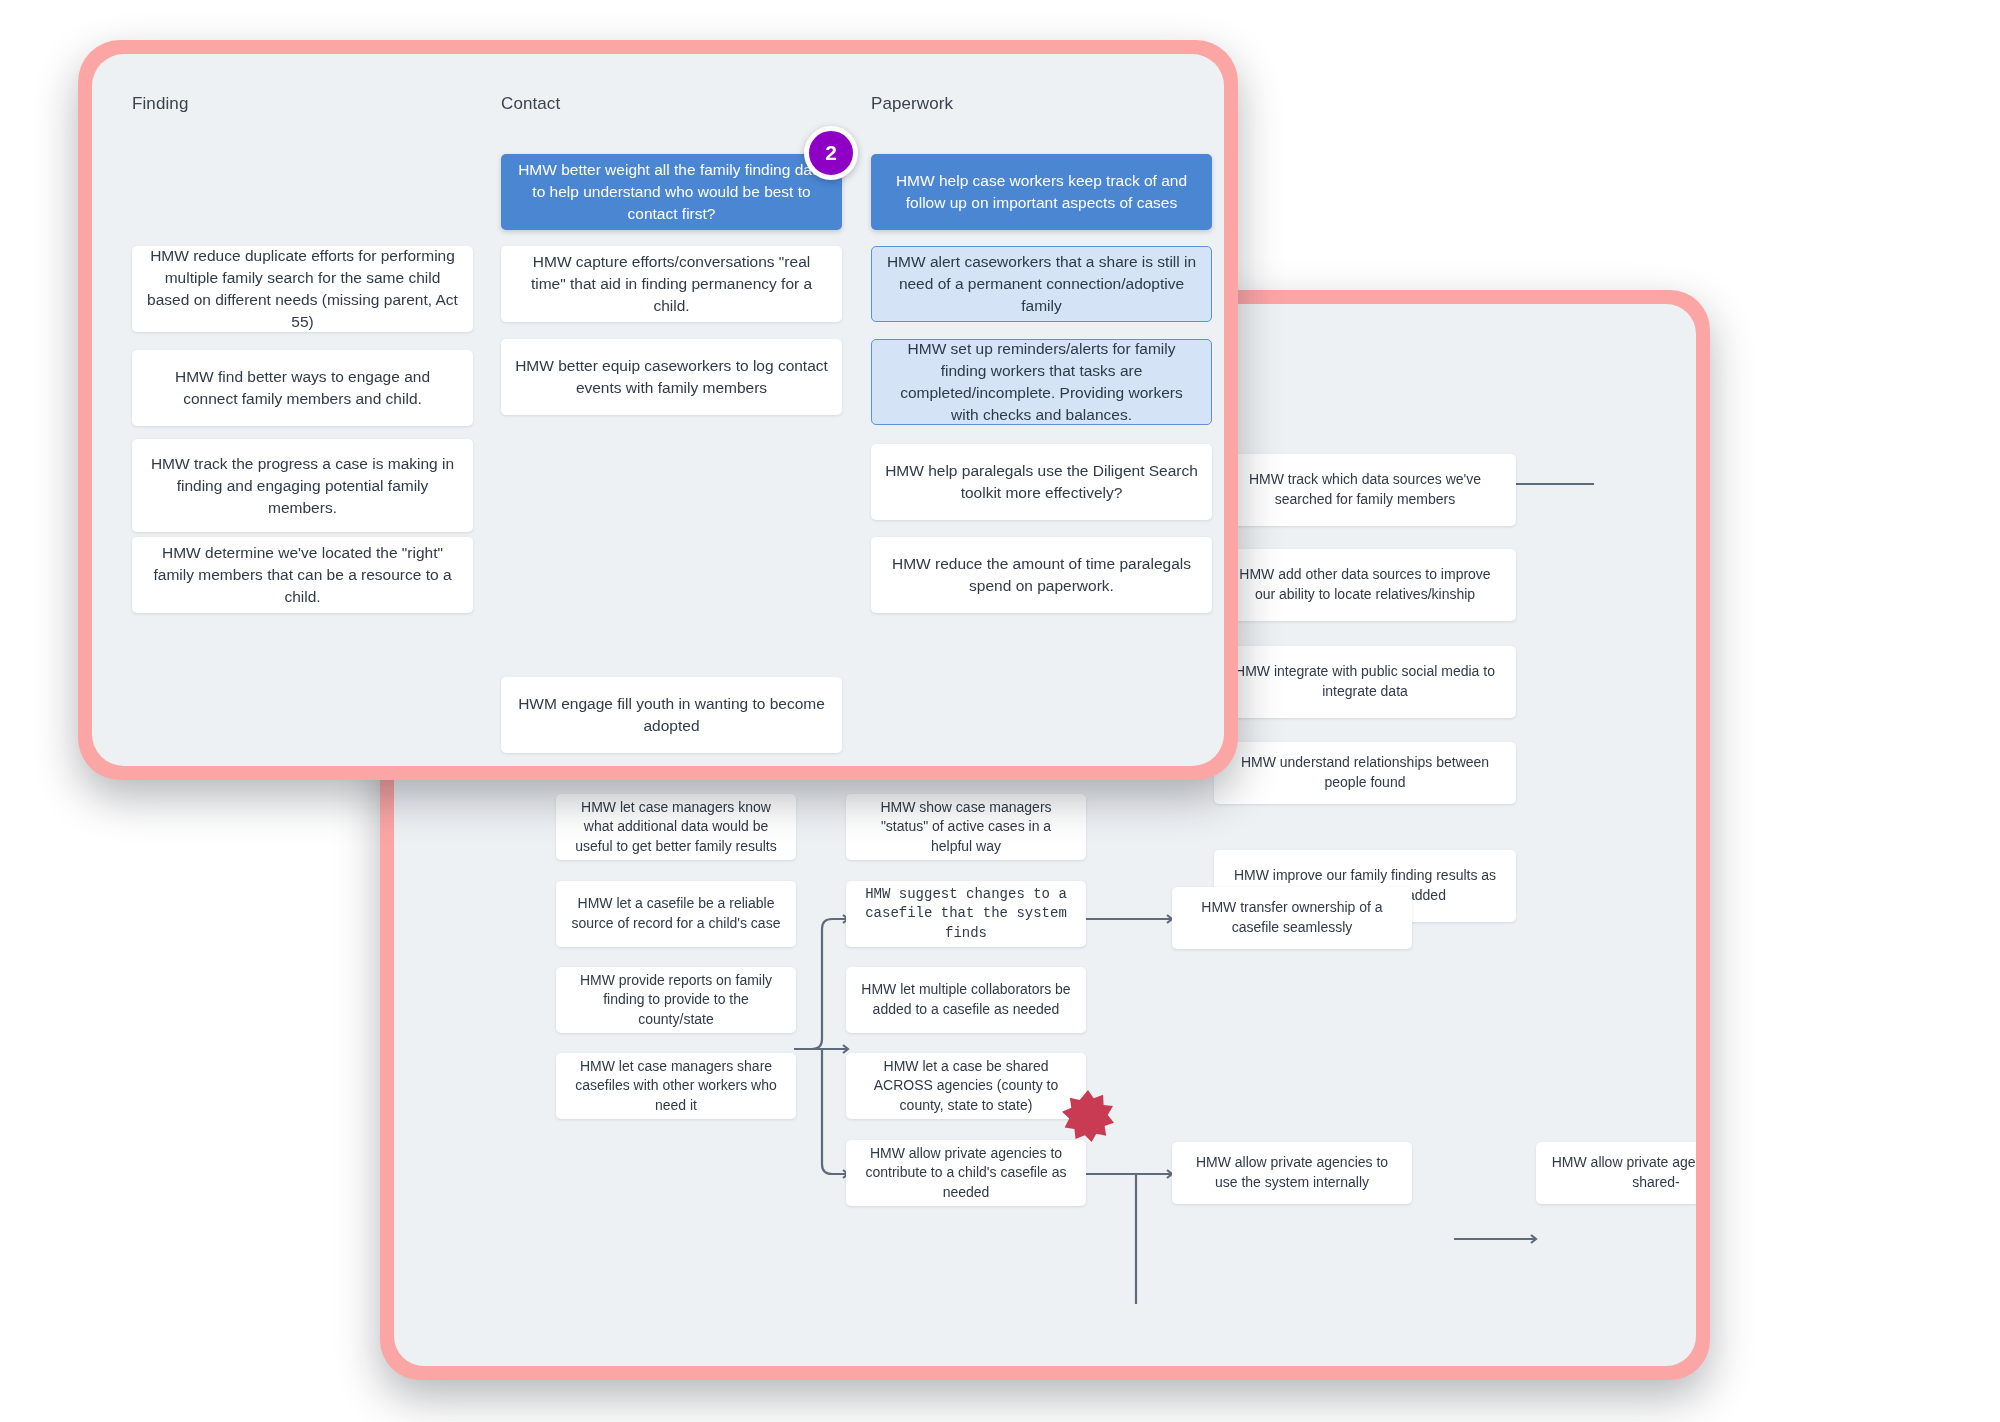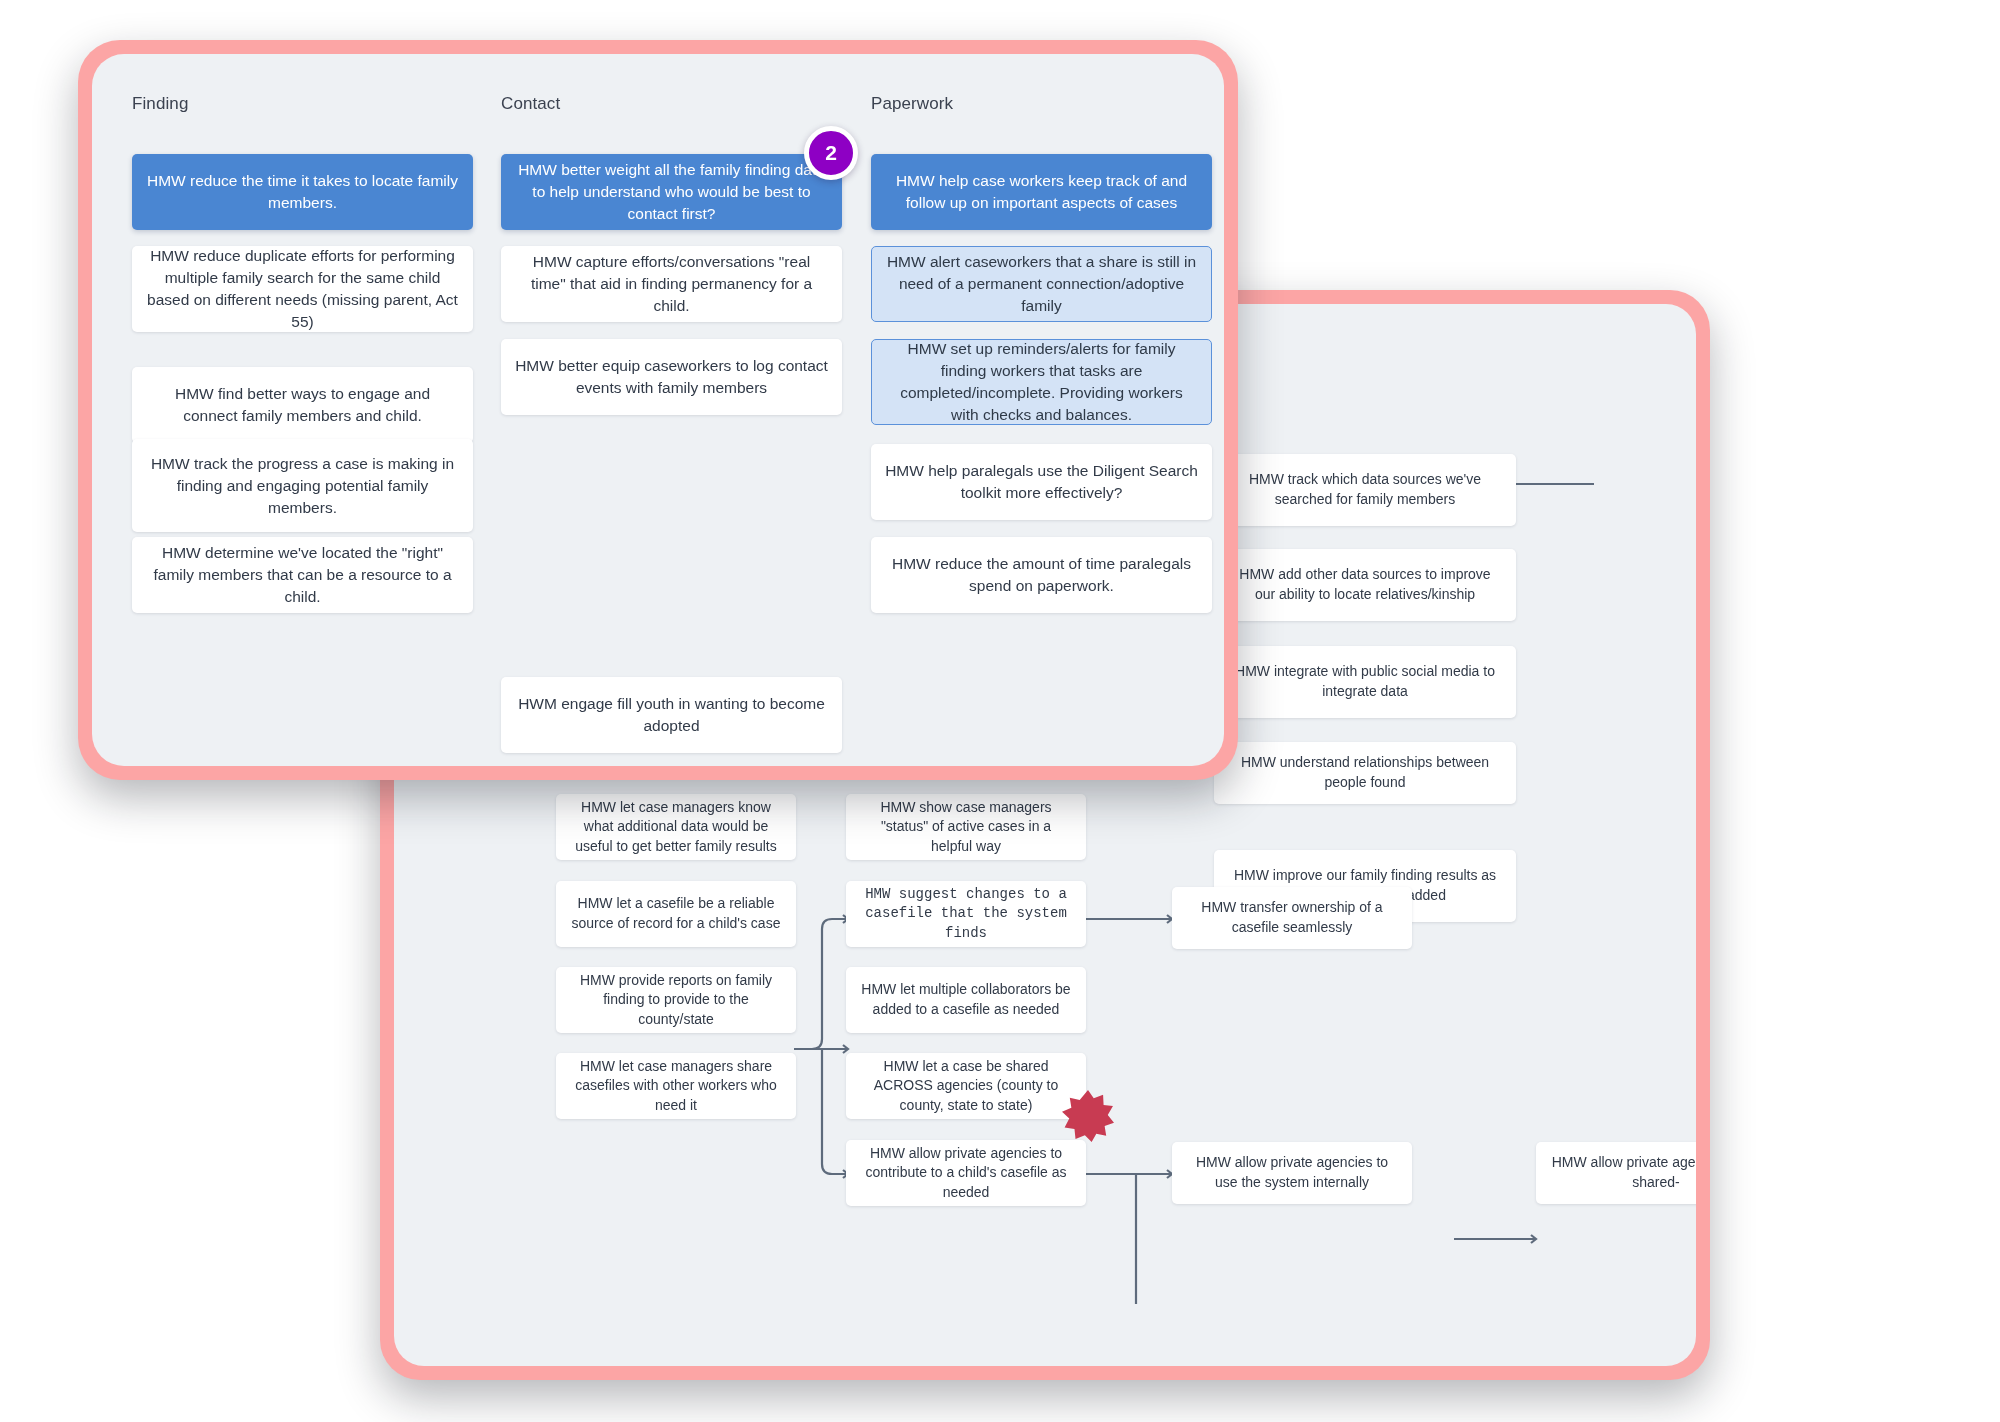--- a/index.html
+++ b/index.html
@@ -230,23 +230,22 @@
   </div>
 
   <div class="panel-frame" id="front-frame">
     <div class="panel" id="front-panel">
       <div class="board">
 
         <div class="col-title" style="left:40px; top:40px;">Finding</div>
         <div class="col-title" style="left:409px; top:40px;">Contact</div>
         <div class="col-title" style="left:779px; top:40px;">Paperwork</div>
 
-        <div class="card blue" style="left:40px; top:100px; width:341px; height:76px;">HMW reduce the time it takes to locate family members.</div>
         <div class="card" style="left:40px; top:192px; width:341px; height:86px;">HMW reduce duplicate efforts for performing multiple family search for the same child based on different needs (missing parent, Act 55)</div>
-        <div class="card" style="left:40px; top:313px; width:341px; height:76px;">HMW find better ways to engage and connect family members and child.</div>
+        <div class="card" style="left:40px; top:296px; width:341px; height:76px;">HMW find better ways to engage and connect family members and child.</div>
         <div class="card" style="left:40px; top:385px; width:341px; height:93px;">HMW track the progress a case is making in finding and engaging potential family members.</div>
         <div class="card" style="left:40px; top:483px; width:341px; height:76px;">HMW determine we've located the "right" family members that can be a resource to a child.</div>
 
         <div class="card blue" style="left:409px; top:100px; width:341px; height:76px;">HMW better weight all the family finding data to help understand who would be best to contact first?</div>
         <div class="card" style="left:409px; top:192px; width:341px; height:76px;">HMW capture efforts/conversations "real time" that aid in finding permanency for a child.</div>
         <div class="card" style="left:409px; top:285px; width:341px; height:76px;">HMW better equip caseworkers to log contact events with family members</div>
         <div class="card" style="left:409px; top:623px; width:341px; height:76px;">HWM engage fill youth in wanting to become adopted</div>
 
         <div class="card blue" style="left:779px; top:100px; width:341px; height:76px;">HMW help case workers keep track of and follow up on important aspects of cases</div>
         <div class="card lightblue" style="left:779px; top:192px; width:341px; height:76px;">HMW alert caseworkers that a share is still in need of a permanent connection/adoptive family</div>

